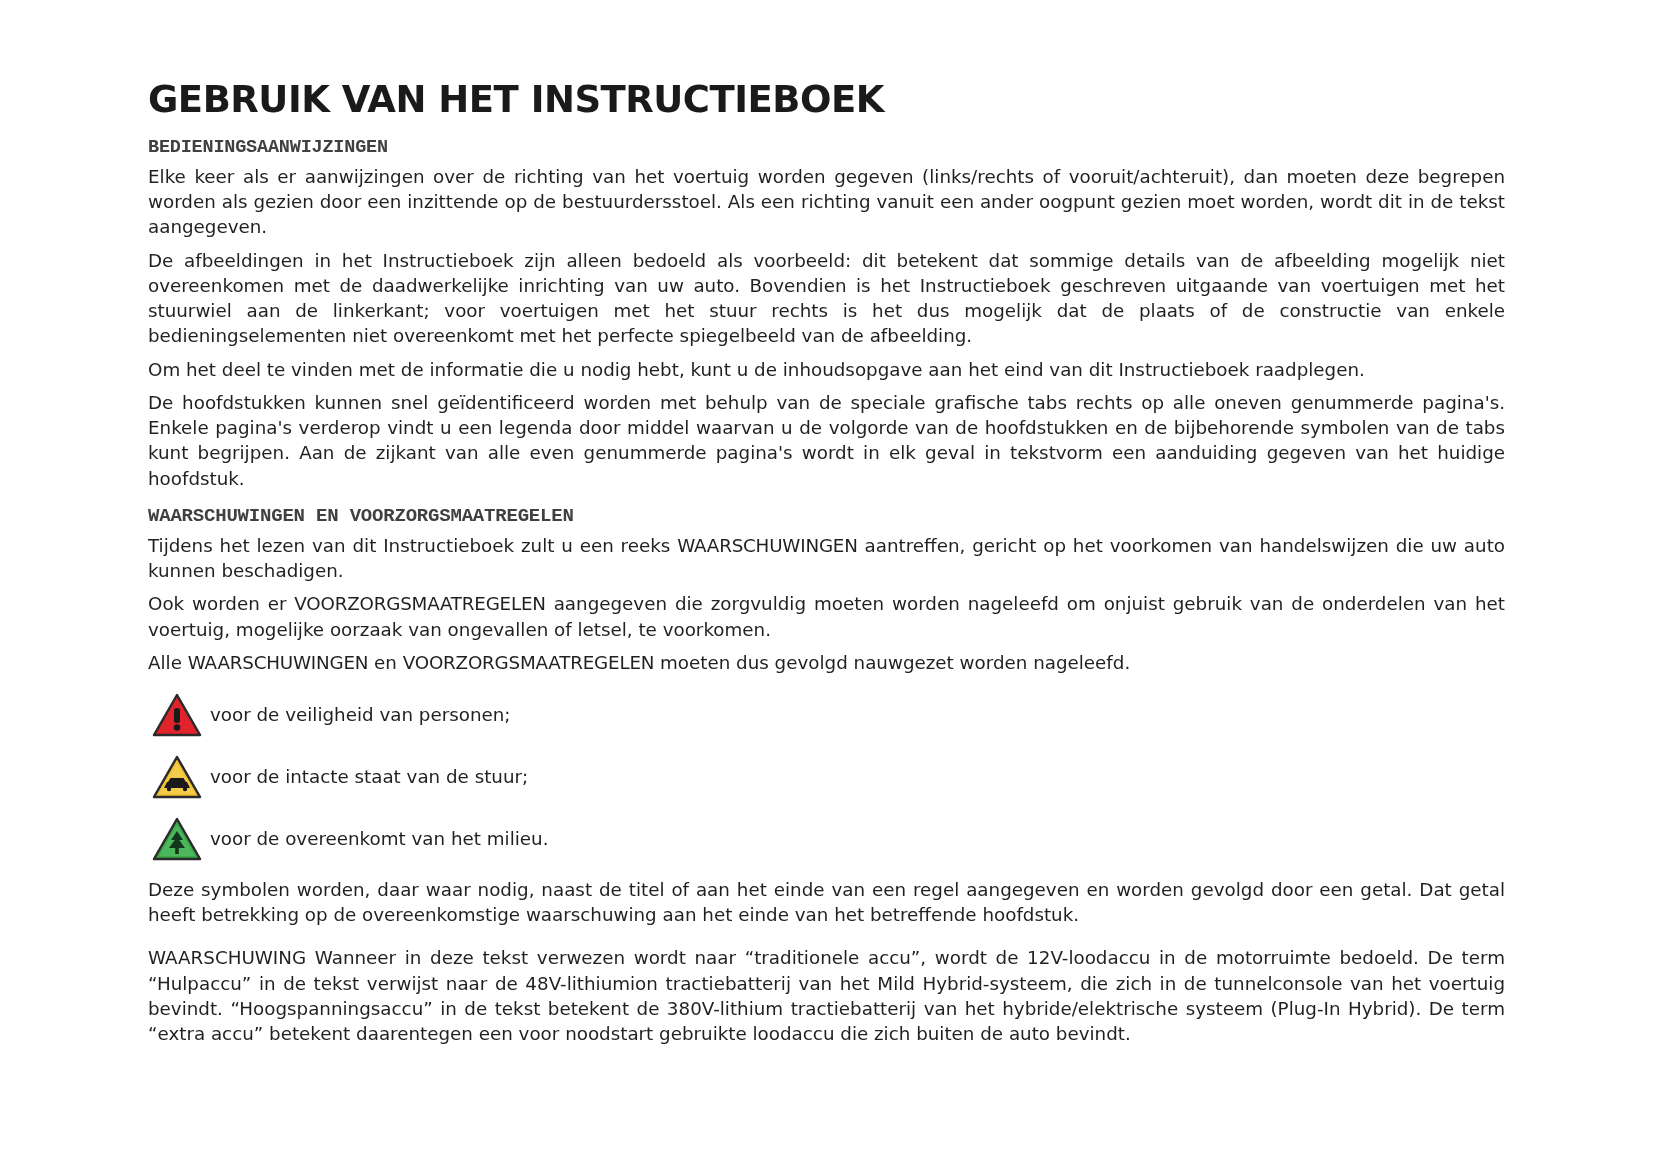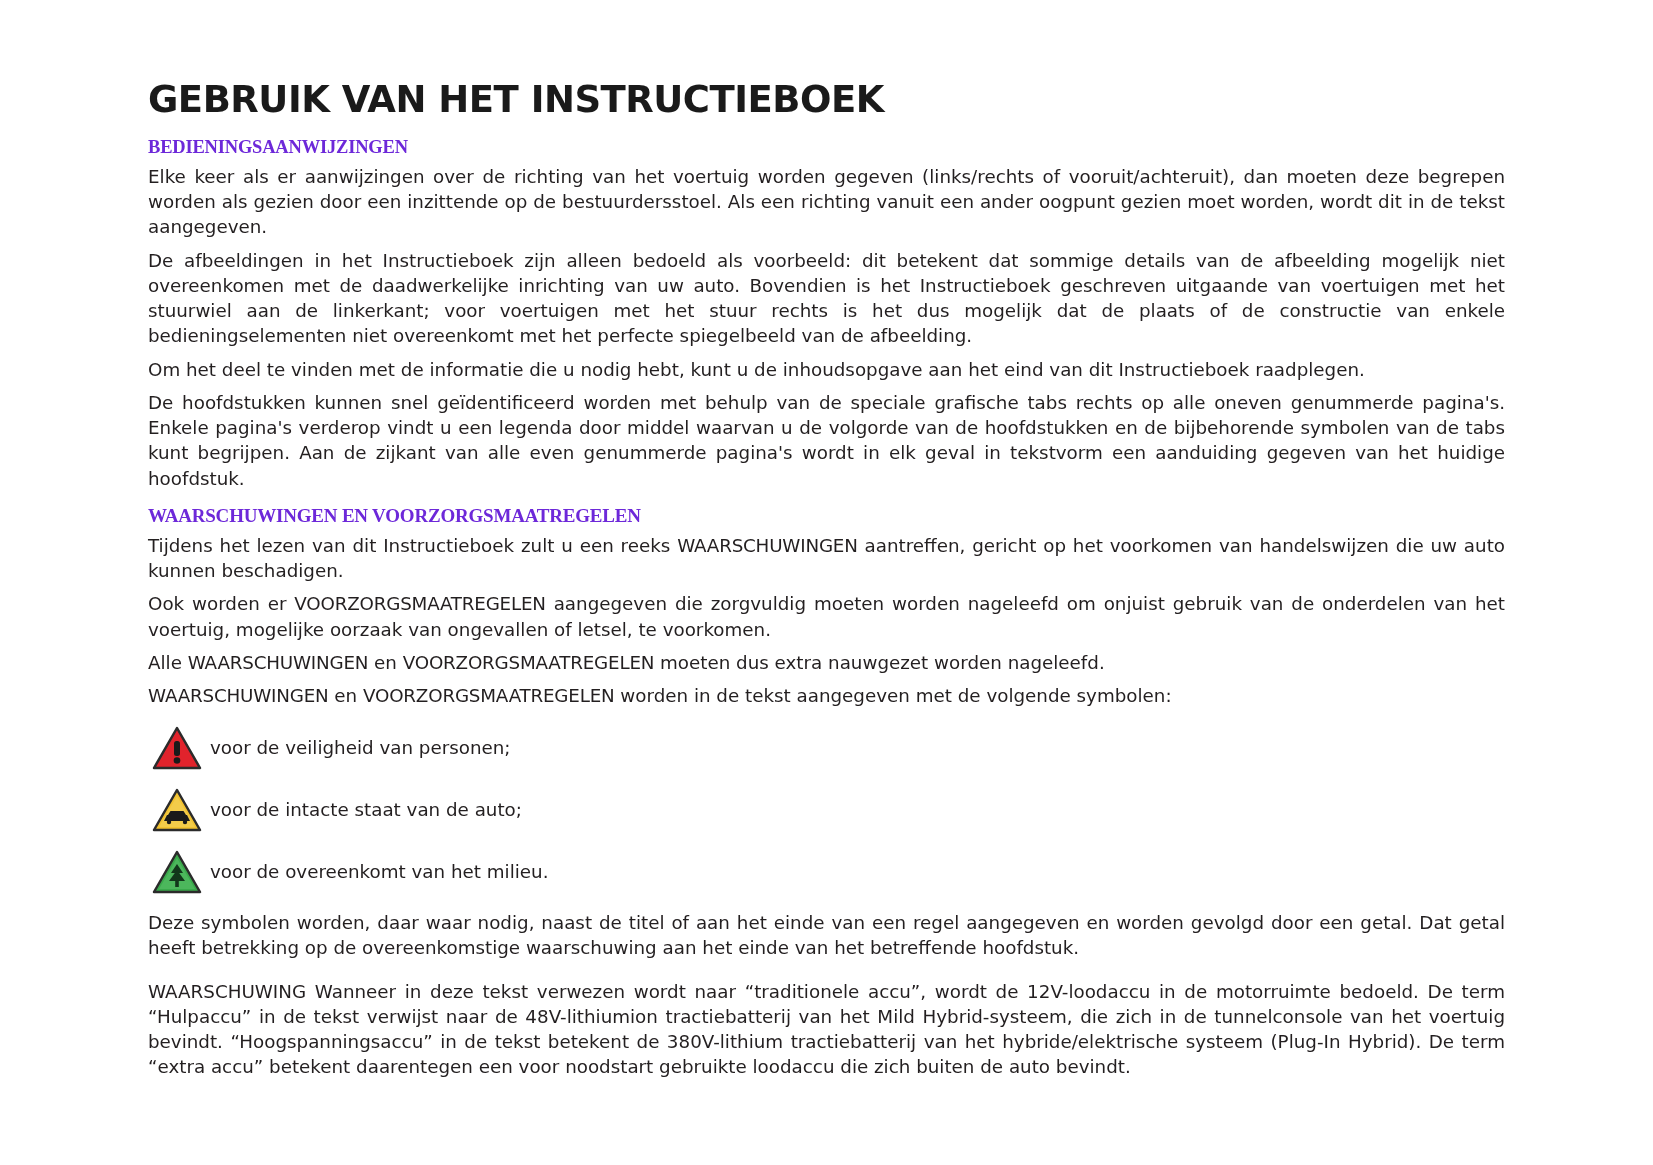--- a/index.html
+++ b/index.html
@@ -24,26 +24,26 @@
   }
   h1.doc-title {
     font-family: "DejaVu Sans", sans-serif;
     font-size: 37px;
     font-weight: bold;
     letter-spacing: -0.5px;
     margin: 0 0 16px 0;
     color: #1a1a1a;
   }
   h2.section-head {
-    font-family: Liberation Serif, serif;
+    font-family: Liberation Mono, monospace;
     font-size: 18.5px;
     font-weight: bold;
     letter-spacing: -0.2px;
     margin: 0 0 6px 0;
-    color: #6d28d9;
+    color: #404040;
   }
   h2.section-head.second {
     margin-top: 14px;
     font-size: 19px;
   }
   p.body {
     font-size: 18.3px;
     line-height: 1.38;
     margin: 0 0 8px 0;
     text-align: justify;
@@ -94,23 +94,22 @@
   <p class="body">De afbeeldingen in het Instructieboek zijn alleen bedoeld als voorbeeld: dit betekent dat sommige details van de afbeelding mogelijk niet overeenkomen met de daadwerkelijke inrichting van uw auto. Bovendien is het Instructieboek geschreven uitgaande van voertuigen met het stuurwiel aan de linkerkant; voor voertuigen met het stuur rechts is het dus mogelijk dat de plaats of de constructie van enkele bedieningselementen niet overeenkomt met het perfecte spiegelbeeld van de afbeelding.</p>
   <p class="body">Om het deel te vinden met de informatie die u nodig hebt, kunt u de inhoudsopgave aan het eind van dit Instructieboek raadplegen.</p>
   <p class="body">De hoofdstukken kunnen snel geïdentificeerd worden met behulp van de speciale grafische tabs rechts op alle oneven genummerde pagina's. Enkele pagina's verderop vindt u een legenda door middel waarvan u de volgorde van de hoofdstukken en de bijbehorende symbolen van de tabs kunt begrijpen. Aan de zijkant van alle even genummerde pagina's wordt in elk geval in tekstvorm een aanduiding gegeven van het huidige hoofdstuk.</p>
 
   <h2 class="section-head second">WAARSCHUWINGEN EN VOORZORGSMAATREGELEN</h2>
 
   <p class="body"><span>Tijdens het lezen van dit Instructieboek zult u een reeks </span><span class="bold">WAARSCHUWINGEN</span><span> aantreffen, gericht op het voorkomen van handelswijzen die uw auto kunnen beschadigen.</span></p>
 
   <p class="body"><span>Ook worden er </span><span class="bold">VOORZORGSMAATREGELEN</span><span> aangegeven die zorgvuldig moeten worden nageleefd om onjuist gebruik van de onderdelen van het voertuig, mogelijke oorzaak van ongevallen of letsel, te voorkomen.</span></p>
 
-  <p class="body last-no-justify"><span>Alle </span><span class="bold">WAARSCHUWINGEN</span><span> en </span><span class="bold">VOORZORGSMAATREGELEN</span><span> moeten dus extra nauwgezet worden nageleefd.</span></p>
+  <p class="body last-no-justify"><span>Alle </span><span class="bold">WAARSCHUWINGEN</span><span> en </span><span class="bold">VOORZORGSMAATREGELEN</span><span> moeten dus gevolgd nauwgezet worden nageleefd.</span></p>
 
-  <p class="body last-no-justify"><span class="bold">WAARSCHUWINGEN</span><span> en </span><span class="bold">VOORZORGSMAATREGELEN</span><span> worden in de tekst aangegeven met de volgende symbolen:</span></p>
 
   <div class="symbol-list">
 
     <div class="symbol-row">
       <div class="symbol-icon">
         <svg width="50" height="46" viewBox="0 0 50 46" aria-hidden="true">
           <polygon points="25,3 48,43 2,43" fill="#e1232c" stroke="#2b2b2b" stroke-width="2.5" stroke-linejoin="round"></polygon>
           <polygon points="25,9 43,40 7,40" fill="#e1232c"></polygon>
           <rect x="22" y="16" width="6" height="15" rx="2.5" fill="#1a1a1a"></rect>
           <circle cx="25" cy="35.5" r="3.3" fill="#1a1a1a"></circle>
@@ -123,21 +122,21 @@
       <div class="symbol-icon">
         <svg width="50" height="46" viewBox="0 0 50 46" aria-hidden="true">
           <polygon points="25,3 48,43 2,43" fill="#f2c230" stroke="#2b2b2b" stroke-width="2.5" stroke-linejoin="round"></polygon>
           <polygon points="25,9 43,40 7,40" fill="#f3cc4a"></polygon>
           <path d="M12 34 l3 -6 h20 l3 6 z" fill="#1a1a1a"></path>
           <path d="M16 28 l2.5 -4 h13 l2.5 4 z" fill="#1a1a1a"></path>
           <circle cx="17" cy="35" r="2.2" fill="#1a1a1a"></circle>
           <circle cx="33" cy="35" r="2.2" fill="#1a1a1a"></circle>
         </svg>
       </div>
-      <div class="symbol-text">voor de intacte staat van de auto;</div>
+      <div class="symbol-text">voor de intacte staat van de stuur;</div>
     </div>
 
     <div class="symbol-row">
       <div class="symbol-icon">
         <svg width="50" height="46" viewBox="0 0 50 46" aria-hidden="true">
           <polygon points="25,3 48,43 2,43" fill="#3aa94b" stroke="#2b2b2b" stroke-width="2.5" stroke-linejoin="round"></polygon>
           <polygon points="25,9 43,40 7,40" fill="#4cb75c"></polygon>
           <path d="M25 15 l6 9 h-12 z" fill="#12371b"></path>
           <path d="M25 21 l8 11 h-16 z" fill="#12371b"></path>
           <rect x="23.2" y="31" width="3.6" height="7" fill="#12371b"></rect>

